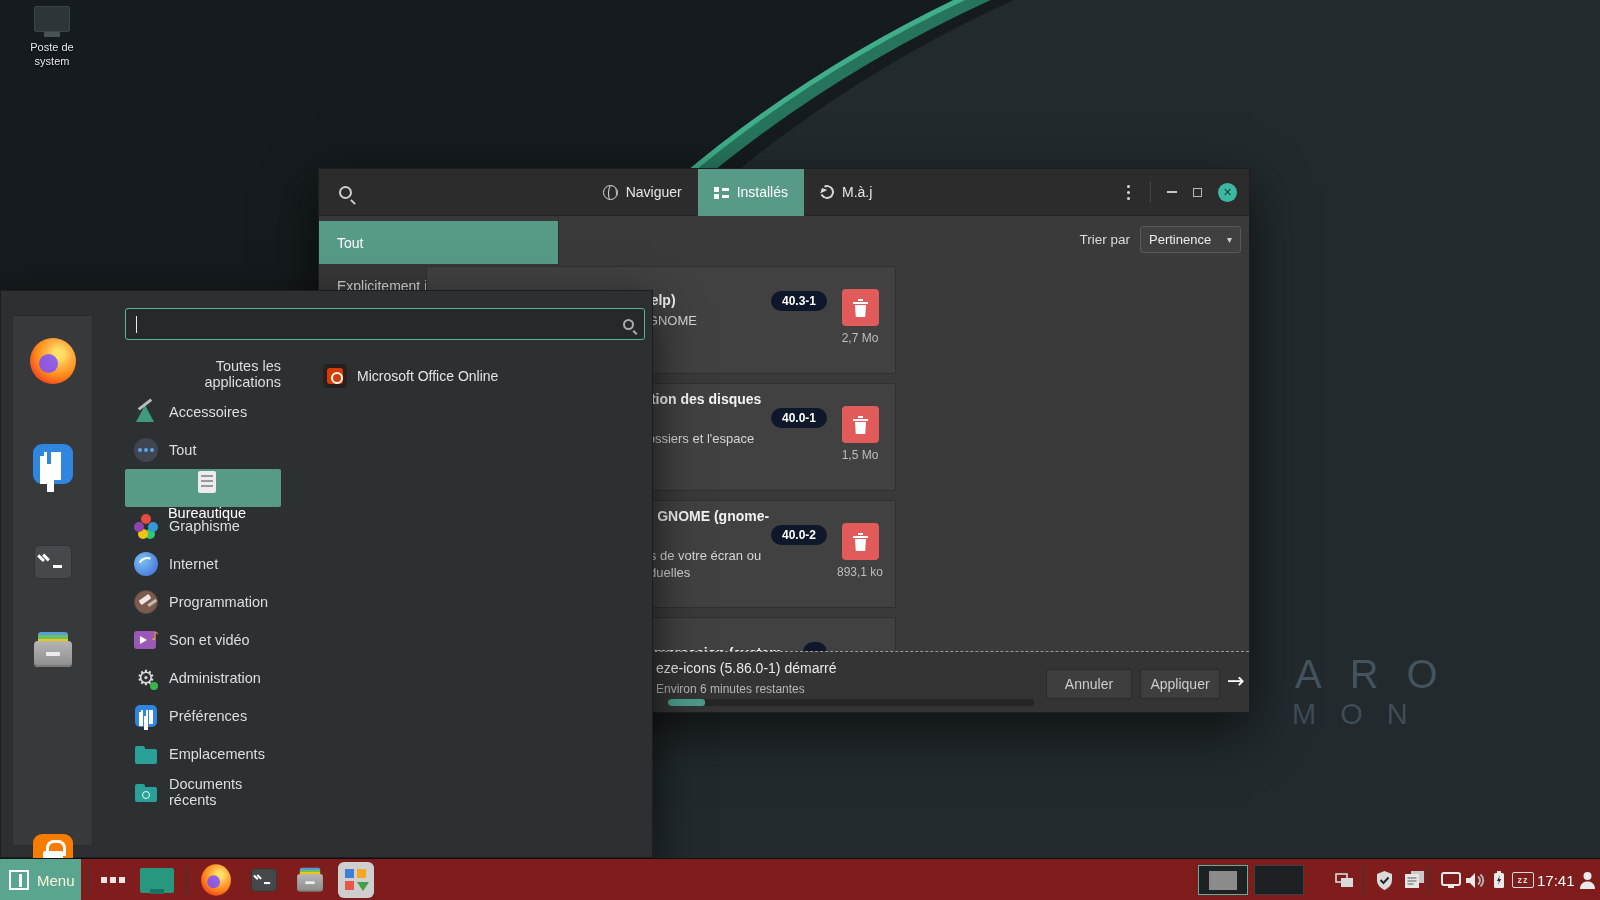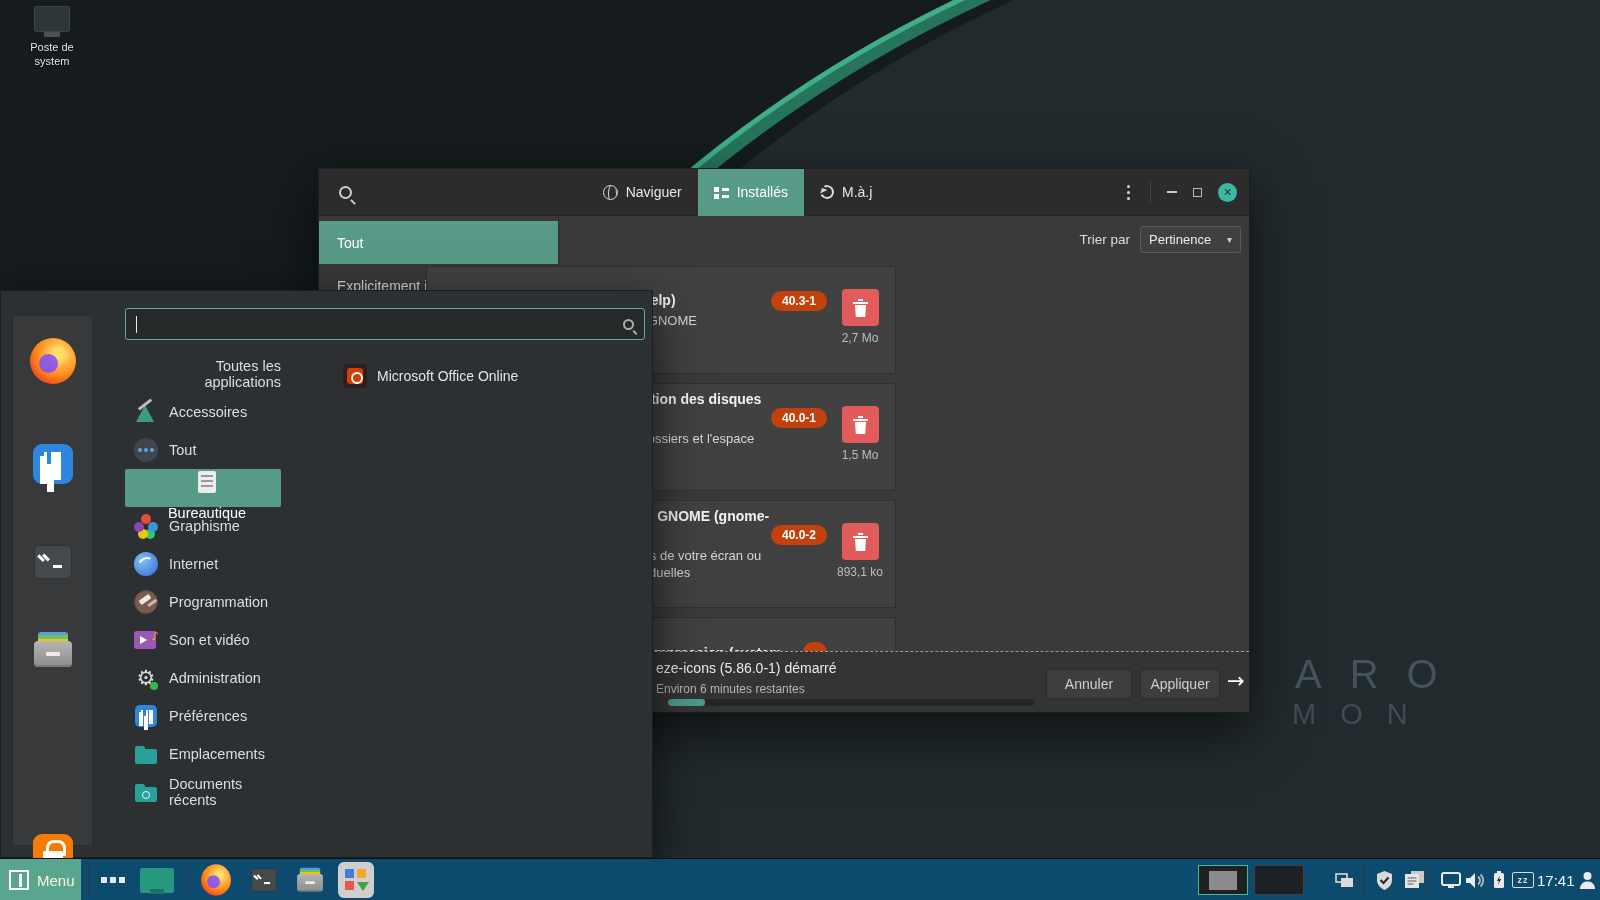--- a/index.html
+++ b/index.html
@@ -57,21 +57,21 @@
   .pm-dropdown .arr { font-size:10px; color:#cfcfcf; }
 
   .pm-list { position:absolute; left:107px; top:50px; width:470px; }
   .pm-card { position:relative; width:470px; height:108px; background:#414141; border:1px solid #303030; border-radius:2px; margin-bottom:9px; }
   .pm-card.cut { height:38px; overflow:hidden; margin-bottom:0; border-bottom:none; }
   .pk-ico { position:absolute; left:18px; top:23px; width:62px; height:62px; }
   .pk-text { position:absolute; left:100px; top:0; bottom:0; width:252px; display:flex; flex-direction:column; justify-content:center; }
   .pk-name { font-size:14px; font-weight:bold; color:#f2f2f2; line-height:1.3; }
   .pk-desc { font-size:13px; color:#d6d6d6; line-height:1.3; margin-top:4px; }
   .pk-repo { font-size:11.5px; color:#9d9d9d; margin-top:7px; }
-  .pk-badge { position:absolute; right:68px; top:24px; background:#c2410c; color:#fff; font-size:12px; font-weight:bold;
+  .pk-badge { position:absolute; right:68px; top:24px; background:#0f172a; color:#fff; font-size:12px; font-weight:bold;
               border-radius:11px; padding:3px 11px; }
   .pk-trash { position:absolute; right:16px; top:22px; width:37px; height:37px; background:#e15b5b; border-radius:4px;
               display:flex; align-items:center; justify-content:center; }
   .pk-size { position:absolute; right:4px; top:64px; width:62px; text-align:center; font-size:12px; color:#bdbdbd; }
   .cut .pk-name { position:absolute; left:100px; top:26px; }
   .cut .pk-badge { top:24px; }
 
   
   .pk-lifebuoy { border-radius:50%; border:3px solid #d8c7a9;
     background:repeating-conic-gradient(from 22deg, #d9534f 0 45deg, #efece6 45deg 90deg); position:relative; }
@@ -137,21 +137,21 @@
   .mi-son .note { position:absolute; right:0px; top:2px; color:#f3a41c; font-size:12px; z-index:1; }
   .mi-administration { color:#d5dbd9; font-size:21px; line-height:26px; text-align:center; }
   .mi-administration:after { content:""; position:absolute; right:1px; bottom:1px; width:8px; height:8px; border-radius:50%; background:#3bb54a; }
   .mi-pref:before { content:""; position:absolute; left:2px; top:2px; width:22px; height:22px; border-radius:5px; background:#2e86de; }
   .mi-pref:after { content:""; position:absolute; left:8px; top:7px; width:2px; height:12px; background:#fff;
       box-shadow:5px 0 0 #fff, 10px 0 0 #fff, -1px 3px 0 1px #fff, 4px 7px 0 1px #fff, 9px 1px 0 1px #fff; }
   .mi-folder:before { content:""; position:absolute; left:2px; top:8px; width:22px; height:15px; background:#2aa198; border-radius:2px; }
   .mi-folder:after { content:""; position:absolute; left:2px; top:5px; width:10px; height:5px; background:#2aa198; border-radius:2px 2px 0 0; }
   .mi-recents .clk { position:absolute; left:9px; top:12px; width:8px; height:8px; border:1.5px solid #eafaf8; border-radius:50%; z-index:1; }
 
-  .apps-col { position:absolute; left:322px; top:67px;margin-left:20px; }
+  .apps-col { position:absolute; left:322px; top:67px; }
   .app-item { display:flex; align-items:center; gap:10px; height:36px; font-size:14px; color:#e4e4e4; }
   .office-ico { width:24px; height:24px; border-radius:4px; background:#2b2020; position:relative; flex:none; }
   .office-ico:before { content:""; position:absolute; left:4px; top:4px; width:16px; height:16px; border-radius:3px; background:#d83b01; }
   .office-ico:after { content:""; position:absolute; left:8px; top:8px; width:8px; height:8px; border:2.5px solid #fff; border-radius:50%; }
 
   
   .fav-firefox { width:46px; height:46px; border-radius:50%;
       background:radial-gradient(circle at 62% 35%, #ffe066 0 12%, #ffb347 30%, #ff8c1a 52%, #f4511e 74%, #d81b60 100%); position:relative; }
   .fav-firefox:after { content:""; position:absolute; left:9px; top:16px; width:19px; height:19px; border-radius:50%; background:#7c4dff; opacity:.85; }
   .fav-settings { width:40px; height:40px; border-radius:9px; background:#2e86de; position:relative; }
@@ -165,21 +165,21 @@
   .fav-files:before { content:""; position:absolute; left:6px; top:0; width:30px; height:10px; border-radius:3px 3px 0 0;
       background:linear-gradient(#5b9bd5 0 34%, #6abf69 34% 67%, #f1c40f 67% 100%); }
   .fav-files:after { content:""; position:absolute; left:2px; top:9px; width:38px; height:26px; border-radius:4px;
       background:linear-gradient(#b5b5b5,#8d8d8d); box-shadow:inset 0 -2px 0 #7c7c7c; }
   .fav-files .bar { position:absolute; left:14px; top:20px; width:14px; height:4px; background:#ececec; border-radius:1px; z-index:1; }
   .fav-lock { width:40px; height:40px; border-radius:9px; background:#f57c00; position:relative; }
   .fav-lock:before { content:""; position:absolute; left:13px; top:6px; width:14px; height:13px; border:3.5px solid #fff; border-bottom:none; border-radius:8px 8px 0 0; }
   .fav-lock:after { content:""; position:absolute; left:10px; top:17px; width:20px; height:14px; background:#fff; border-radius:2px; }
 
   
-  .taskbar { position:absolute; left:0; bottom:0; width:1600px; height:42px; background:#0c4a6e; border-top:1px solid #0d1113; z-index:6; }
+  .taskbar { position:absolute; left:0; bottom:0; width:1600px; height:42px; background:#7f1d1d; border-top:1px solid #0d1113; z-index:6; }
   .tb-menu { position:absolute; left:0; top:0; width:81px; height:42px; background:#5aa58f; display:flex; align-items:center; }
   .mj-logo { width:20px; height:20px; border:2.5px solid #fff; margin-left:9px; position:relative; }
   .mj-logo:after { content:""; position:absolute; left:8px; top:2px; width:2.5px; height:13px; background:#fff; }
   .tb-menu-label { margin-left:8px; font-size:15px; color:#fdf6da; }
   .tb-sep { position:absolute; top:6px; width:1px; height:30px; background:#32383c; }
   .tb-item { position:absolute; top:0; height:42px; display:flex; align-items:center; justify-content:center; }
   .dots3 { width:26px; height:6px; position:relative; }
   .dots3:before { content:""; position:absolute; left:0; top:0; width:6px; height:6px; background:#e8e8e8; box-shadow:9px 0 0 #e8e8e8, 18px 0 0 #e8e8e8; }
   .showdesk { width:34px; height:25px; background:#27987f; border-radius:2px; position:relative; }
   .showdesk:after { content:""; position:absolute; left:10px; bottom:-1px; width:14px; height:5px; background:#1c7261; }

